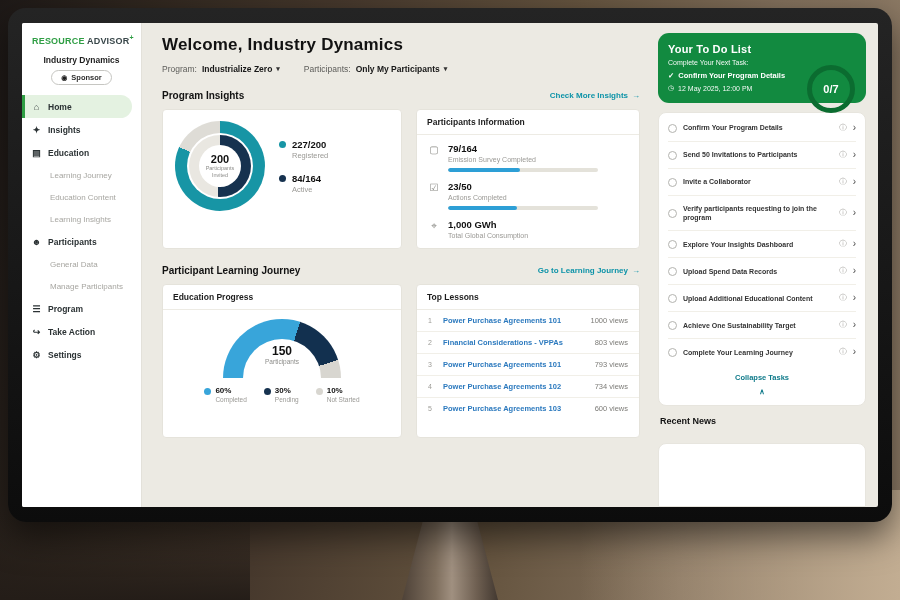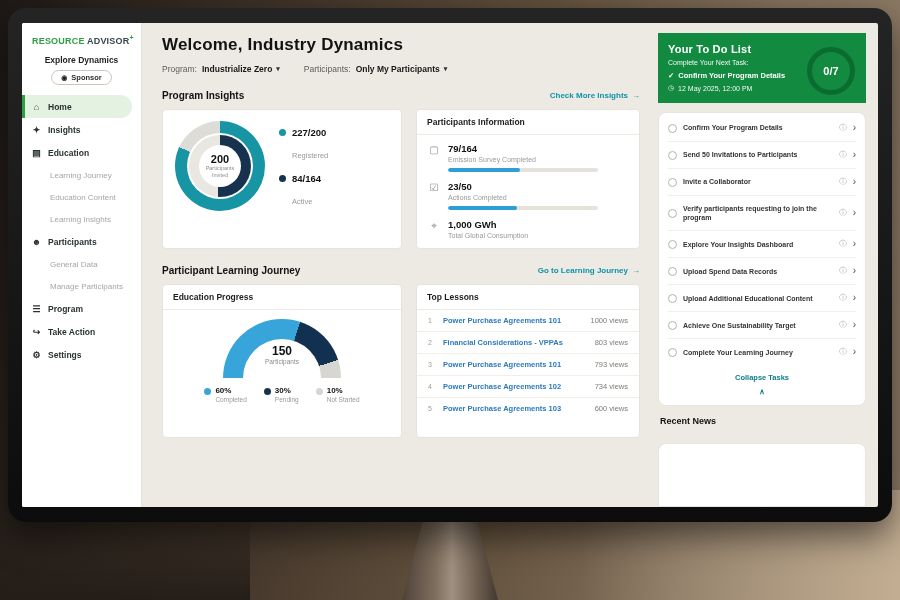--- a/index.html
+++ b/index.html
@@ -50,21 +50,21 @@
   .donut{width:90px;height:90px;border-radius:50%;background:conic-gradient(#1795a5 0deg 295deg,#dedcd6 295deg 360deg);position:relative;flex-shrink:0;}
   .ring-gap{position:absolute;inset:12px;border-radius:50%;background:#fff;}
   .ring-inner{position:absolute;inset:2px;border-radius:50%;background:conic-gradient(#16324f 0deg 184deg,#e9e7e1 184deg 360deg);}
   .hole{position:absolute;inset:10px;border-radius:50%;background:#fff;display:flex;flex-direction:column;align-items:center;justify-content:center;text-align:center;}
   .hole .v{font-size:11px;font-weight:bold;color:#111;}
   .hole .l{font-size:5.5px;color:#8d8d8a;line-height:1.25;width:36px;}
   .dlegend{display:flex;flex-direction:column;gap:13px;}
   .dleg{display:flex;gap:6px;align-items:flex-start;}
   .dot{width:7px;height:7px;border-radius:50%;margin-top:2px;flex-shrink:0;}
   .c-teal{background:#1795a5;} .c-navy{background:#16324f;} .c-blue{background:#38a5da;} .c-gray{background:#d8d6d0;}
-  .dv{font-size:9.5px;font-weight:bold;color:#111;} .dl{font-size:7.5px;color:#9a9995;margin-top:13px;}
+  .dv{font-size:9.5px;font-weight:bold;color:#111;} .dl{font-size:7.5px;color:#9a9995;margin-top:1px;}
 
   
   .info-body{padding:8px 11px 0;}
   .stat{display:flex;gap:8px;align-items:flex-start;margin-bottom:9px;}
   .icn{font-size:10px;color:#8d8d88;width:12px;text-align:center;margin-top:1px;}
   .sv{font-size:9.5px;font-weight:bold;color:#101010;} .sl{font-size:7px;color:#9a9995;margin-top:2px;}
   .bar{width:150px;height:4px;background:#e4e2da;border-radius:2px;margin-top:5px;position:relative;overflow:hidden;}
   .bar i{position:absolute;left:0;top:0;height:100%;border-radius:2px;background:#2d9fd6;}
 
   
@@ -81,27 +81,27 @@
 
   
   .lesson{display:flex;align-items:center;gap:8px;padding:6px 11px;border-bottom:1px solid #f1efe8;}
   .lesson:last-child{border-bottom:none;}
   .lnum{font-size:7px;color:#9c9b96;width:7px;flex-shrink:0;}
   .ltitle{font-size:7.5px;font-weight:bold;color:#2b79be;flex:1;}
   .lviews{font-size:7.5px;color:#7c7b77;}
 
   
   .rightcol{width:226px;flex-shrink:0;padding:10px 12px 0 6px;display:flex;flex-direction:column;min-width:0;}
-  .todo-green{background:#128a40;border-radius:0;padding:10px 10px 11px;color:#fff;position:relative;flex-shrink:0;}
+  .todo-green{background:#128a40;border-radius:11px;padding:10px 10px 11px;color:#fff;position:relative;flex-shrink:0;}
   .tg-left{width:148px;}
   .tg-title{font-size:11px;font-weight:bold;letter-spacing:.2px;}
   .tg-sub{font-size:7px;margin-top:4px;opacity:.95;}
   .tg-task{display:flex;gap:4px;align-items:center;font-size:7.5px;font-weight:bold;margin-top:5px;}
   .tg-date{display:flex;gap:4px;align-items:center;font-size:7px;margin-top:4px;opacity:.95;}
-  .tg-ring{position:absolute;right:11px;top:14px;width:48px;height:48px;border-radius:50%;border:5px solid #0b6c30;display:flex;align-items:center;justify-content:center;font-size:11px;font-weight:bold;color:#fff;}
+  .tg-ring{position:absolute;right:11px;top:32px;width:48px;height:48px;border-radius:50%;border:5px solid #0b6c30;display:flex;align-items:center;justify-content:center;font-size:11px;font-weight:bold;color:#fff;}
   .tasks{background:#fff;border:1px solid #e7e5de;border-radius:8px;margin-top:9px;padding:2px 9px;flex-shrink:0;}
   .task{display:flex;align-items:center;gap:6px;padding:8px 0;border-bottom:1px solid #f1efe8;}
   .tcheck{width:9px;height:9px;border:1px solid #b3b3af;border-radius:50%;flex-shrink:0;background:#fff;}
   .tlabel{font-size:7px;font-weight:bold;color:#333;flex:1;line-height:1.3;}
   .tinfo{font-size:7.5px;color:#9c9b96;flex-shrink:0;}
   .tchev{font-size:10px;color:#4c4c4c;flex-shrink:0;line-height:1;}
   .collapse{display:flex;justify-content:center;align-items:center;gap:5px;font-size:7.5px;font-weight:bold;color:#0f7a8a;padding:8px 0 7px;flex-direction:column;}
   .news-title{font-size:9px;font-weight:bold;color:#121212;margin:10px 2px 17px;}
   .news-card{background:#fff;border:1px solid #e7e5de;border-radius:8px 8px 0 0;flex:1;}
 </style>
@@ -114,21 +114,21 @@
 <div class="stand" data-interactable="false"></div>
 
 <div class="monitor" data-interactable="false">
 <div class="screen" data-interactable="false">
 
   <div class="sidebar" data-interactable="false">
     <div class="logo" data-interactable="false">
       <span class="g" data-interactable="false">RESOURCE</span>
       <span class="d" data-interactable="false">ADVISOR</span><span class="p" data-interactable="false">+</span>
     </div>
-    <div class="org" data-interactable="false">Explore Dynamics</div>
+    <div class="org" data-interactable="false">Industry Dynamics</div>
     <div class="sponsor" data-interactable="true">
       <span class="sic" data-interactable="false">◉</span>
       <span data-interactable="false">Sponsor</span>
     </div>
 
     <div class="mi active" data-interactable="true">
       <span class="ic" data-interactable="false">⌂</span>
       <span data-interactable="false">Home</span>
     </div>
     <div class="mi" data-interactable="true">

